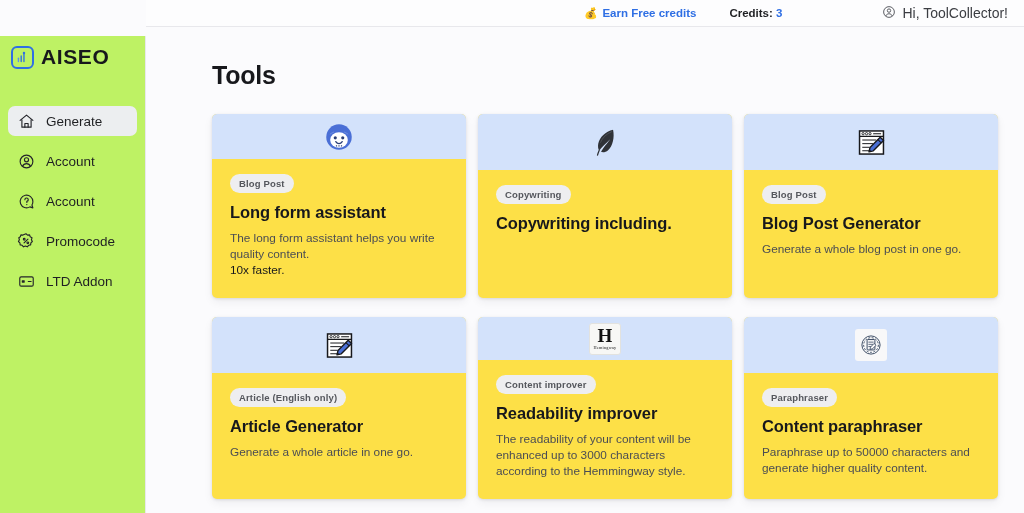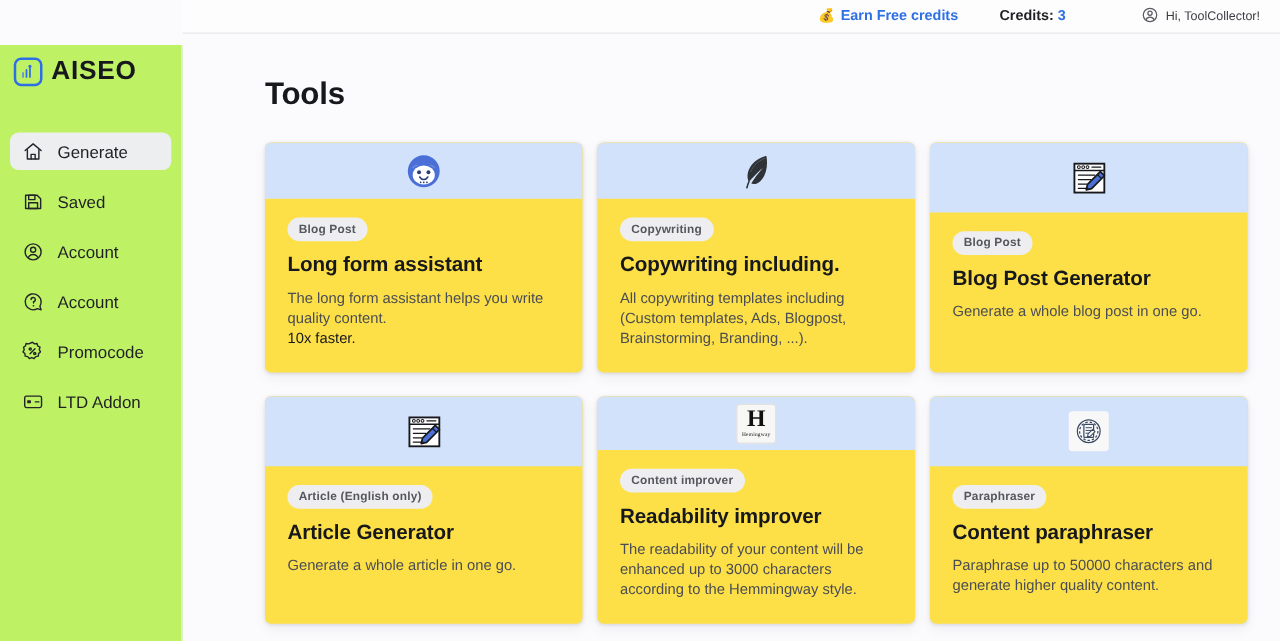--- a/index.html
+++ b/index.html
@@ -125,30 +125,30 @@
     cursor: pointer;
     margin-right: 33px;
   }
 
   .moneybag { font-size: 11px; line-height: 1; }
 
   .credits {
     font-size: 11.5px;
     font-weight: 700;
     color: #1f2023;
-    margin-right: 60px;
+    margin-right: 100px;
     white-space: nowrap;
   }
   .credits .val { color: #2f6fe4; font-weight: 700; }
 
   .user {
     display: flex;
     align-items: center;
     gap: 6px;
-    font-size: 10px;
+    font-size: 14px;
     color: #3b3d42;
     cursor: pointer;
   }
 
   
   .content { padding: 34px 0 0 66px; }
 
   .page-title {
     font-size: 25px;
     font-weight: 700;
@@ -280,30 +280,20 @@
         <span class="nav-icon">
           <svg width="17" height="17" viewBox="0 0 24 24" fill="none" stroke="#23242a" stroke-width="1.6" stroke-linecap="round" stroke-linejoin="round">
             <path d="M3 10.5 12 3l9 7.5"></path>
             <path d="M5.5 9.6V20h13V9.6"></path>
             <path d="M9.7 20v-5.2h4.6V20"></path>
           </svg>
         </span>
         <span class="nav-label">Generate</span>
       </div>
 
-      <div class="nav-item">
-        <span class="nav-icon">
-          <svg width="17" height="17" viewBox="0 0 24 24" fill="none" stroke="#23242a" stroke-width="1.6" stroke-linejoin="round">
-            <path d="M3.5 4.5h13l4 4v11h-17z"></path>
-            <rect x="7" y="4.5" width="7" height="5"></rect>
-            <rect x="7" y="13" width="10" height="6.5"></rect>
-          </svg>
-        </span>
-        <span class="nav-label">Saved</span>
-      </div>
 
       <div class="nav-item">
         <span class="nav-icon">
           <svg width="17" height="17" viewBox="0 0 24 24" fill="none" stroke="#23242a" stroke-width="1.6">
             <circle cx="12" cy="12" r="9"></circle>
             <circle cx="12" cy="9.6" r="2.9"></circle>
             <path d="M6.2 19c1.2-2.6 3.3-4 5.8-4s4.6 1.4 5.8 4"></path>
           </svg>
         </span>
         <span class="nav-label">Account</span>
@@ -412,21 +402,20 @@
               <svg width="34" height="34" viewBox="0 0 40 40">
                 <path d="M29.5 5.5c-9 2.2-15.8 8.6-17.4 16.2-.7 3.3-.2 6.2 1 8.4 2.7-3.3 9-9.7 13.2-13.3-3 3.6-8.6 10.6-11 14.8 2.6 1 5.8.2 8.3-2 5.5-4.8 7.8-15 5.9-24.1z" fill="#2f3237"></path>
                 <path d="M13.1 29.9c-.6 1.4-1.3 3.3-1.9 5.6" stroke="#2f3237" stroke-width="1.5" fill="none" stroke-linecap="round"></path>
                 <path d="M27.7 7.9c-6.2 2.6-10.9 7.2-12.9 12.5" stroke="#54585f" stroke-width="0.9" fill="none" stroke-linecap="round"></path>
               </svg>
             </span>
           </div>
           <div class="card-body">
             <span class="pill">Copywriting</span>
             <h2 class="card-title">Copywriting including.</h2>
-            <p class="card-desc">All copywriting templates including (Custom templates, Ads, Blogpost, Brainstorming, Branding, ...).</p>
           </div>
         </article>
 
         <article class="card">
           <div class="card-head">
             <span class="tool-icon">
               <svg width="33" height="33" viewBox="0 0 40 40">
                 <rect x="5.5" y="6" width="29" height="28" fill="#ffffff" stroke="#17181c" stroke-width="1.8"></rect>
                 <path d="M5.5 12.6h29" stroke="#17181c" stroke-width="1.6"></path>
                 <circle cx="9.8" cy="9.3" r="1.4" fill="#ffffff" stroke="#17181c" stroke-width="1"></circle>

